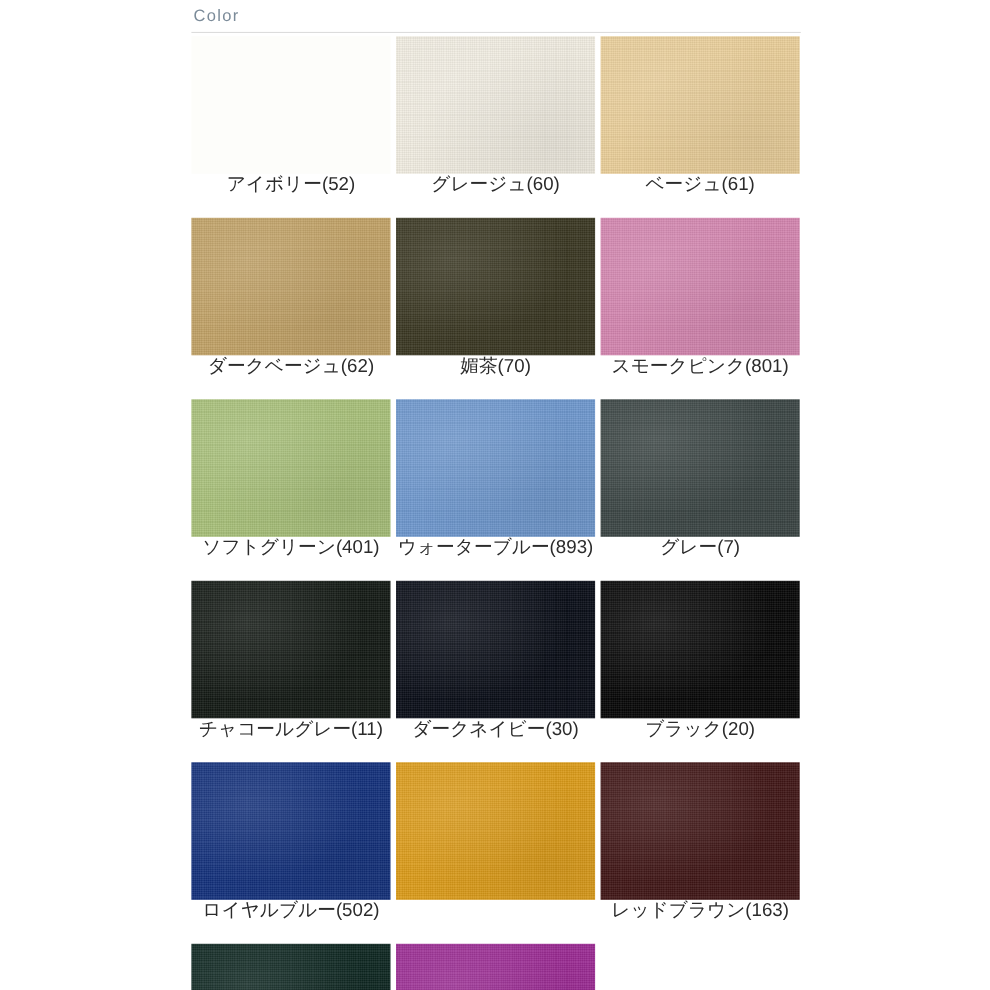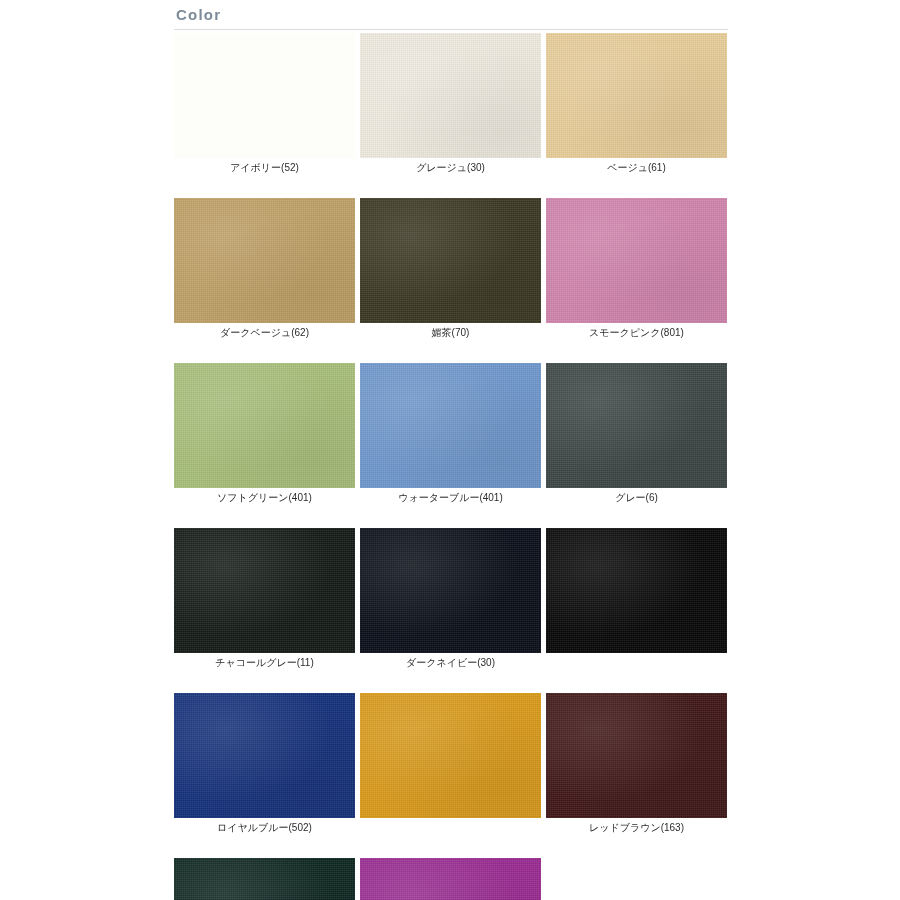--- a/index.html
+++ b/index.html
@@ -32,21 +32,21 @@
     width: 554px;
     height: 26px;
     border-bottom: 1px solid #dcdcdc;
     box-sizing: border-box;
   }
   .section-title {
     position: absolute;
     left: 2px;
     top: 0px;
     font-size: 15px;
-    font-weight: bold;
+    font-weight: normal;
     letter-spacing: 1.2px;
     color: #7b8b99;
     line-height: 22px;
     white-space: nowrap;
   }
 
   
   .swatch-grid {
     position: absolute;
     left: 174px;
@@ -95,21 +95,21 @@
     pointer-events: none;
   }
   .swatch-chip.is-empty::before,
   .swatch-chip.is-empty::after {
     display: none;
   }
 
   .swatch-label {
     width: 181px;
     text-align: center;
-    font-size: 10px;
+    font-size: 17px;
     color: #2b2b2b;
     line-height: 20px;
     height: 20px;
     white-space: nowrap;
     font-family: "Liberation Sans", "DejaVu Sans", sans-serif;
   }
 </style>
 </head>
 <body>
 
@@ -120,21 +120,21 @@
   </div>
 
   <div class="swatch-grid">
       <div class="swatch-row">
         <div class="swatch-cell">
           <div class="swatch-chip is-empty" style="background-color: rgb(253, 253, 250);"></div>
           <div class="swatch-label">アイボリー(52)</div>
         </div>
         <div class="swatch-cell">
           <div class="swatch-chip" style="background-color: rgb(239, 235, 224);"></div>
-          <div class="swatch-label">グレージュ(30)</div>
+          <div class="swatch-label">グレージュ(60)</div>
         </div>
         <div class="swatch-cell">
           <div class="swatch-chip" style="background-color: rgb(232, 205, 153);"></div>
           <div class="swatch-label">ベージュ(61)</div>
         </div>
       </div>
       <div class="swatch-row">
         <div class="swatch-cell">
           <div class="swatch-chip" style="background-color: rgb(191, 160, 101);"></div>
           <div class="swatch-label">ダークベージュ(62)</div>
@@ -148,38 +148,39 @@
           <div class="swatch-label">スモークピンク(801)</div>
         </div>
       </div>
       <div class="swatch-row">
         <div class="swatch-cell">
           <div class="swatch-chip" style="background-color: rgb(167, 191, 121);"></div>
           <div class="swatch-label">ソフトグリーン(401)</div>
         </div>
         <div class="swatch-cell">
           <div class="swatch-chip" style="background-color: rgb(110, 151, 204);"></div>
-          <div class="swatch-label">ウォーターブルー(401)</div>
+          <div class="swatch-label">ウォーターブルー(893)</div>
         </div>
         <div class="swatch-cell">
           <div class="swatch-chip" style="background-color: rgb(60, 70, 69);"></div>
-          <div class="swatch-label">グレー(6)</div>
+          <div class="swatch-label">グレー(7)</div>
         </div>
       </div>
       <div class="swatch-row">
         <div class="swatch-cell">
           <div class="swatch-chip" style="background-color: rgb(20, 26, 21);"></div>
           <div class="swatch-label">チャコールグレー(11)</div>
         </div>
         <div class="swatch-cell">
           <div class="swatch-chip" style="background-color: rgb(10, 14, 24);"></div>
           <div class="swatch-label">ダークネイビー(30)</div>
         </div>
         <div class="swatch-cell">
           <div class="swatch-chip" style="background-color: rgb(7, 7, 7);"></div>
+          <div class="swatch-label">ブラック(20)</div>
         </div>
       </div>
       <div class="swatch-row">
         <div class="swatch-cell">
           <div class="swatch-chip" style="background-color: rgb(19, 48, 122);"></div>
           <div class="swatch-label">ロイヤルブルー(502)</div>
         </div>
         <div class="swatch-cell">
           <div class="swatch-chip" style="background-color: rgb(217, 154, 25);"></div>
         </div>

